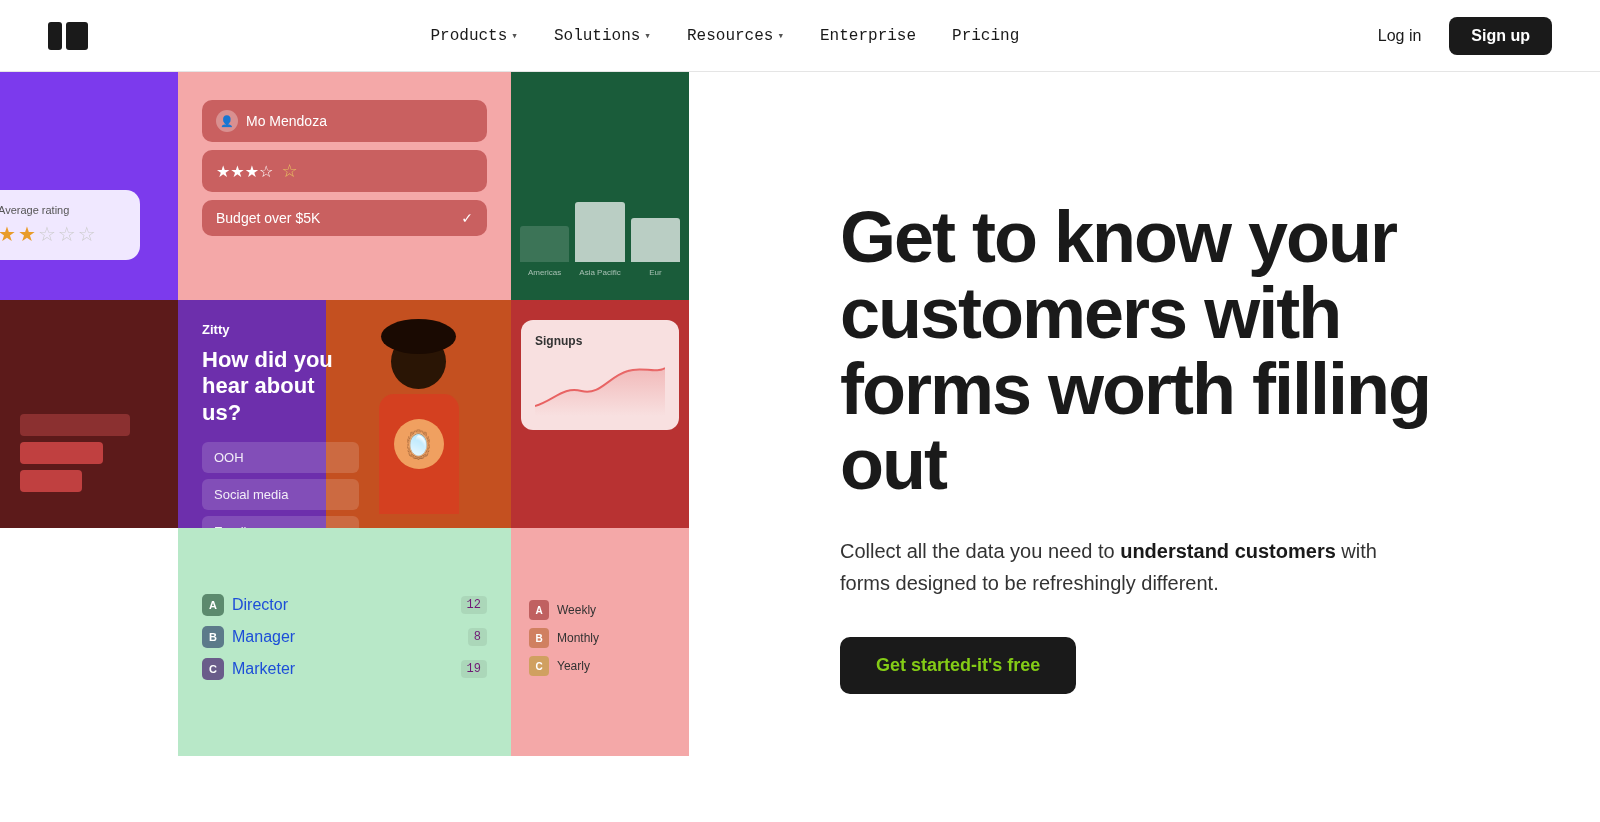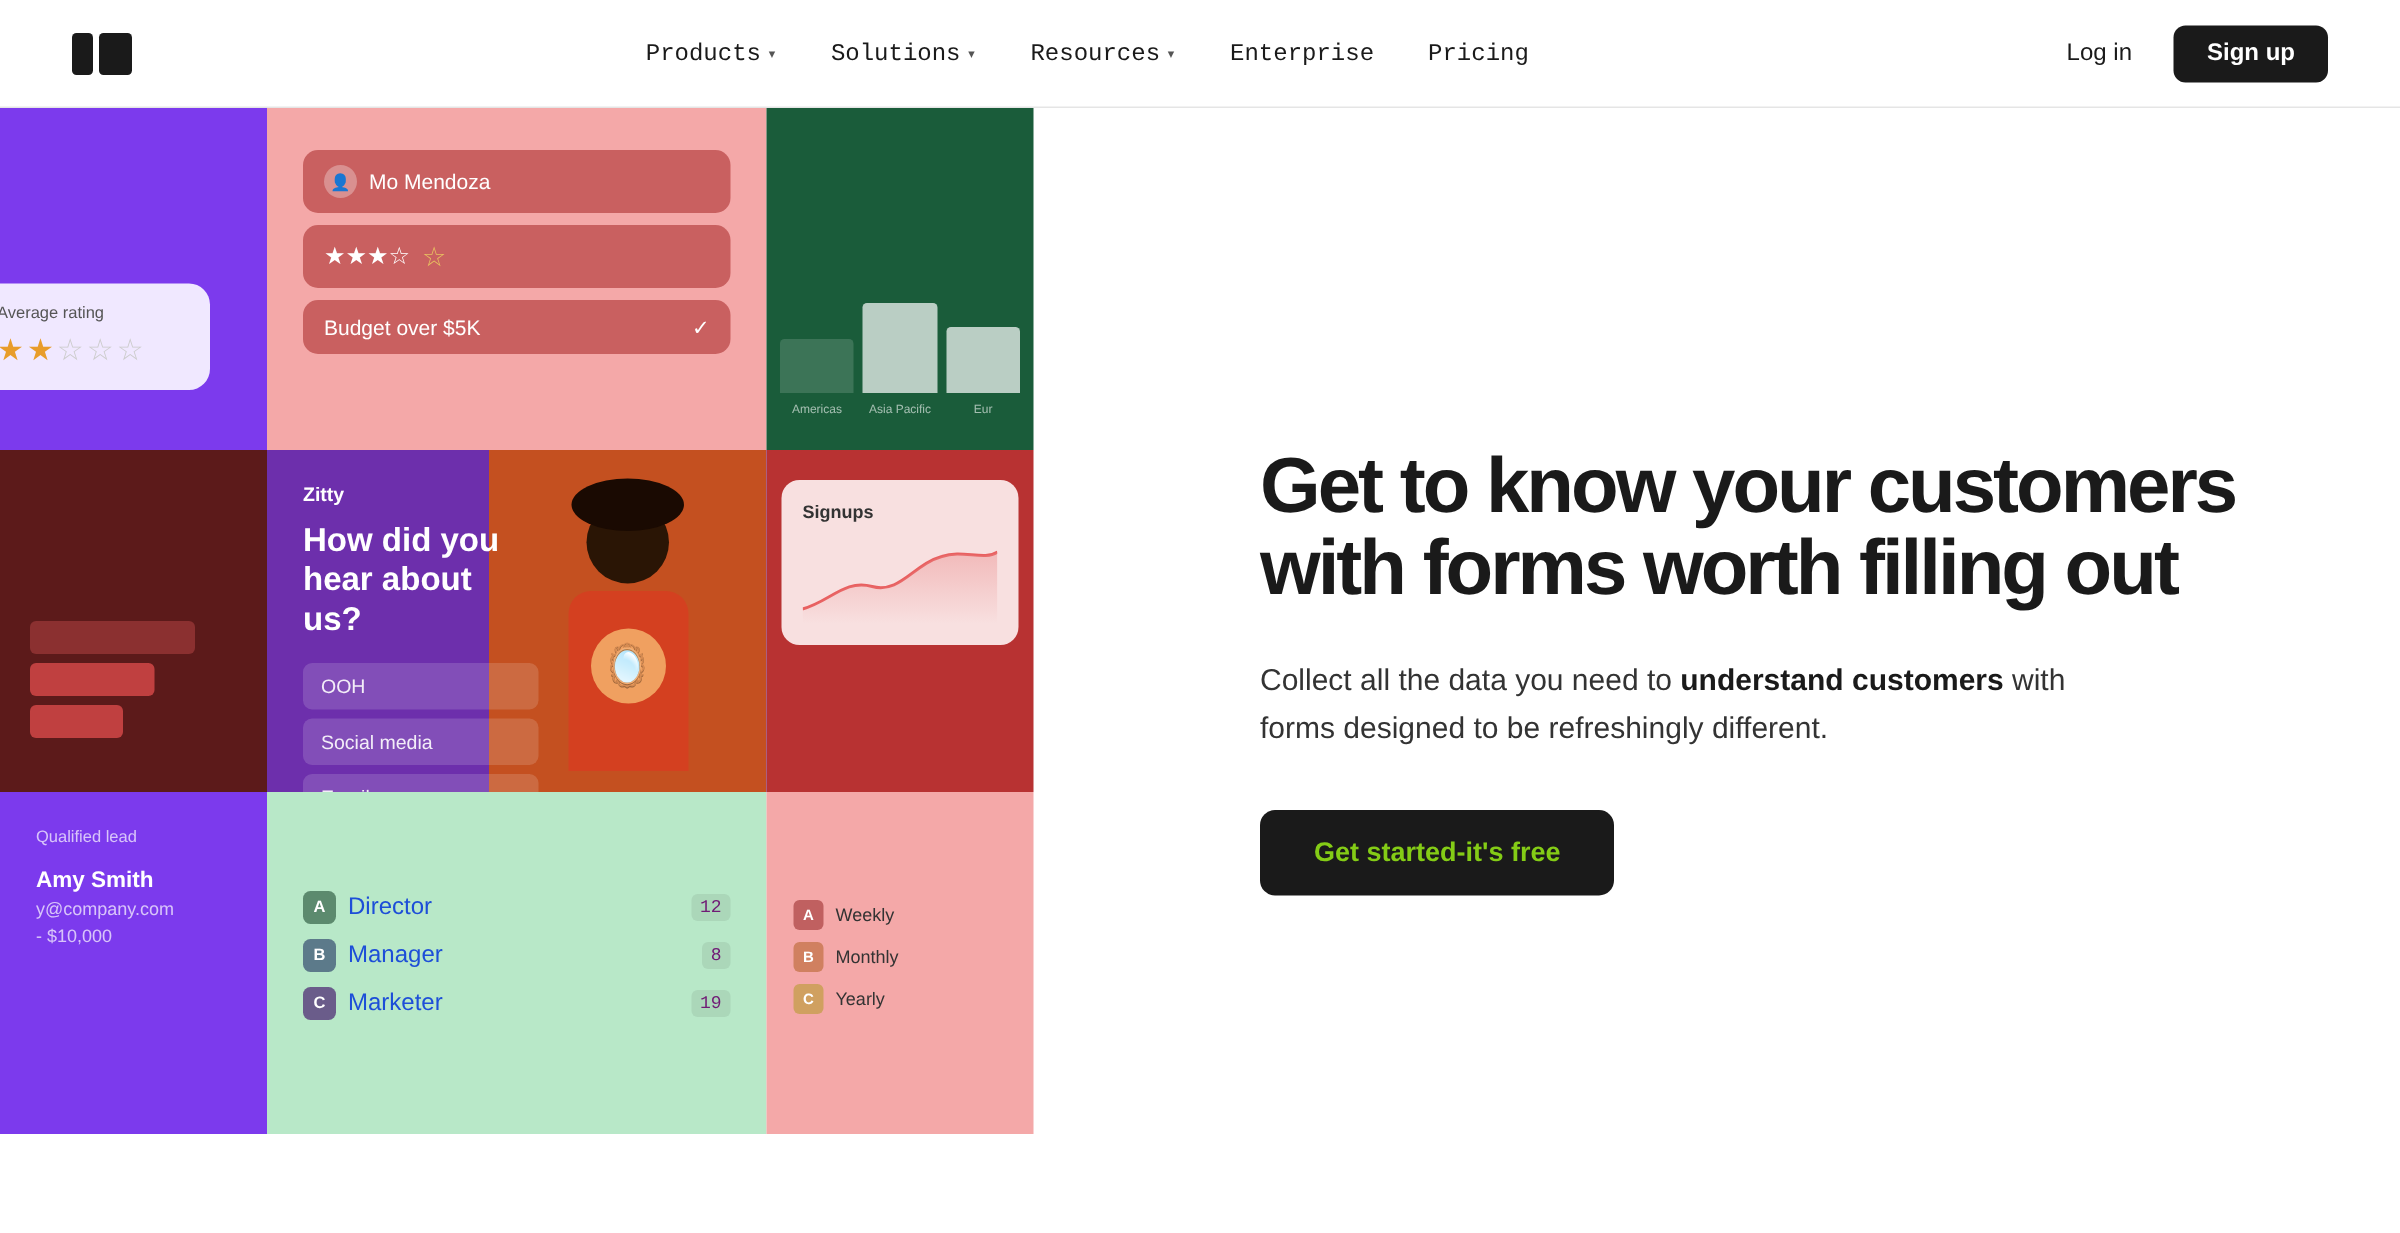--- a/index.html
+++ b/index.html
@@ -382,21 +382,21 @@
 
     
     .hero-text {
       flex: 1;
       padding: 60px 80px 60px 100px;
       display: flex;
       flex-direction: column;
       justify-content: center;
     }
     .hero-headline {
-      font-size: 52px;
+      font-size: 72px;
       font-weight: 800;
       line-height: 1.05;
       color: #1a1a1a;
       margin-bottom: 32px;
       letter-spacing: -2px;
     }
     .hero-sub {
       font-size: 20px;
       line-height: 1.6;
       color: #333;
@@ -547,26 +547,20 @@
             <div style="width:80px;height:120px;background:#d44020;border-radius:15px 15px 0 0;display:flex;align-items:center;justify-content:center;">
               <div style="width:50px;height:50px;background:#f0a060;border-radius:50%;margin-top:-20px;position:relative;">
                 <div style="position:absolute;top:50%;left:50%;transform:translate(-50%,-50%);font-size:28px;">🪞</div>
               </div>
             </div>
           </div>
         </div>
       </div>
     </div>
 
-    <div class="cell cell-r3c1">
-      <div class="lead-label">Qualified lead</div>
-      <div class="lead-name">Amy Smith</div>
-      <div class="lead-email">y@company.com</div>
-      <div class="lead-budget">- $10,000</div>
-    </div>
 
     <div class="cell cell-r3c2">
       <div class="ranking-row">
         <div class="rank-letter rank-a">A</div>
         <div class="rank-label">Director</div>
         <div class="rank-count">12</div>
       </div>
       <div class="ranking-row">
         <div class="rank-letter rank-b">B</div>
         <div class="rank-label">Manager</div>

